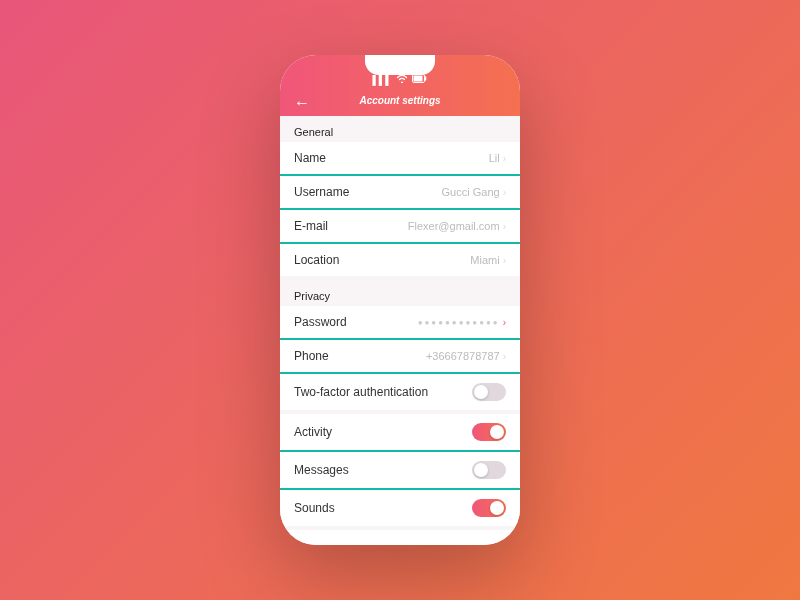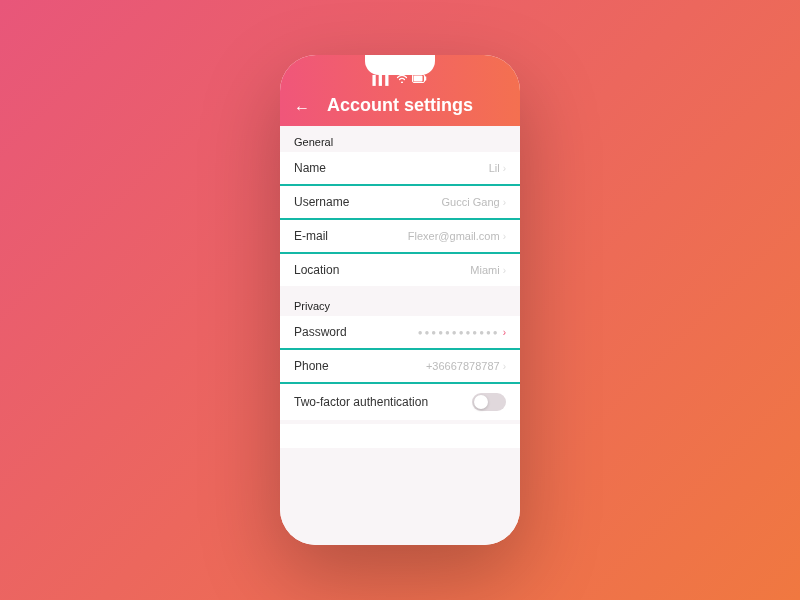--- a/index.html
+++ b/index.html
@@ -69,22 +69,23 @@
     .header-back {
       position: absolute;
       left: 14px;
       color: white;
       font-size: 16px;
       cursor: pointer;
     }
 
     .header-title {
       color: white;
-      font-size: 18px;
+      font-size: 10px;
       font-weight: 600;
+      font-style: italic;
     }
 
     .content {
       flex: 1;
       overflow-y: auto;
       background: #f9f5f7;
     }
 
     .section-label {
       padding: 10px 14px 4px;
@@ -272,19 +273,43 @@
 
       <div class="settings-row">
         <span class="row-label">Two-factor authentication</span>
         <div class="toggle off">
           <div class="toggle-knob"></div>
         </div>
       </div>
 
     </div>
 
+    <div class="settings-group">
+
+      <div class="settings-row">
+        <span class="row-label">Activity</span>
+        <div class="toggle on">
+          <div class="toggle-knob"></div>
+        </div>
+      </div>
+
+      <div class="settings-row">
+        <span class="row-label">Messages</span>
+        <div class="toggle off">
+          <div class="toggle-knob"></div>
+        </div>
+      </div>
+
+      <div class="settings-row">
+        <span class="row-label">Sounds</span>
+        <div class="toggle on">
+          <div class="toggle-knob"></div>
+        </div>
+      </div>
+
+    </div>
 
     <div class="delete-row">
       
     </div>
 
   </div>
 </div>
 
 </body></html>

